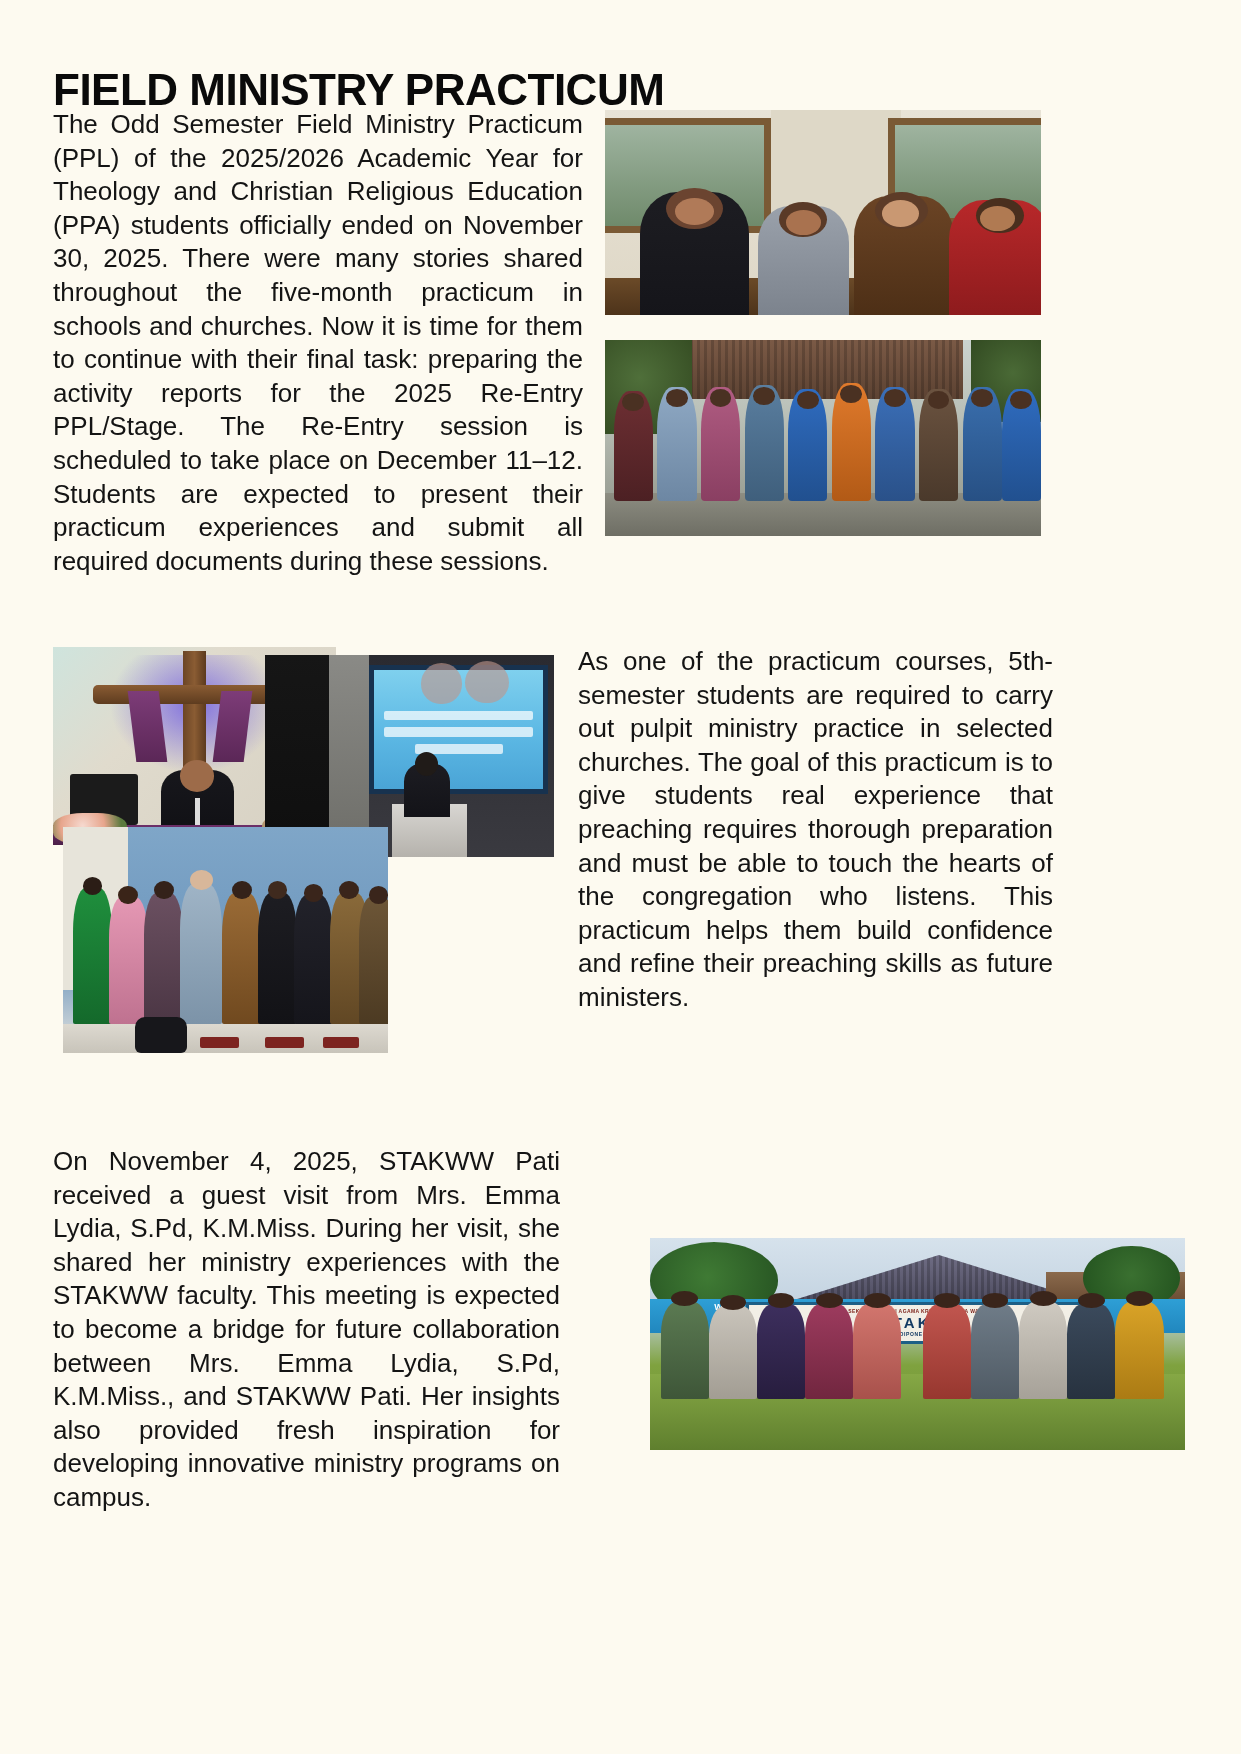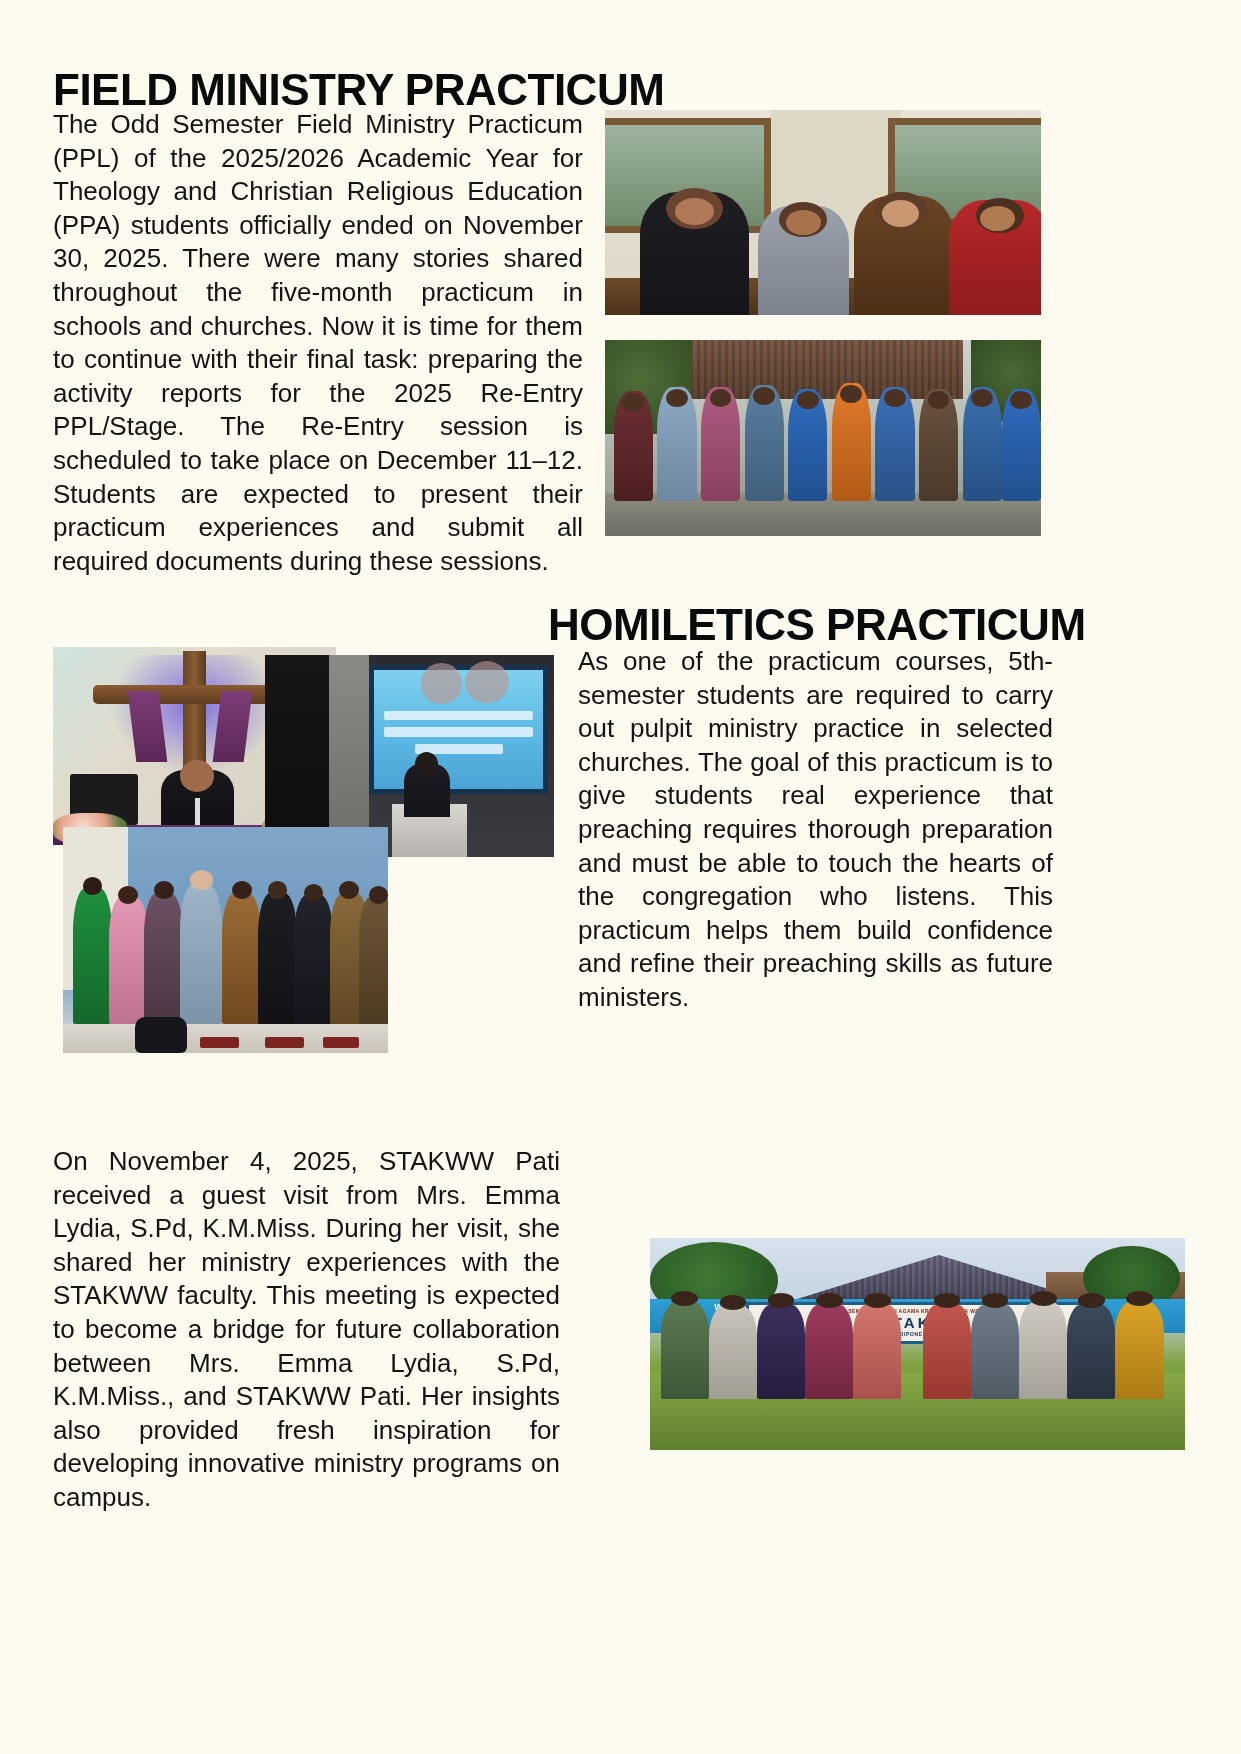--- a/index.html
+++ b/index.html
@@ -175,21 +175,20 @@
     <div class="f" style="left:62%;width:9%;height:58%;background:linear-gradient(180deg,#3b6fb8,#2a5189);"></div>
     <div class="fh" style="left:64%;bottom:66%;width:5%;height:9%;"></div>
     <div class="f" style="left:72%;width:9%;height:57%;background:linear-gradient(180deg,#6b5340,#4a392b);"></div>
     <div class="fh" style="left:74%;bottom:65%;width:5%;height:9%;"></div>
     <div class="f" style="left:82%;width:9%;height:58%;background:linear-gradient(180deg,#3a6fae,#275084);"></div>
     <div class="fh" style="left:84%;bottom:66%;width:5%;height:9%;"></div>
     <div class="f" style="left:91%;width:9%;height:57%;background:linear-gradient(180deg,#2f6cc0,#21508f);"></div>
     <div class="fh" style="left:93%;bottom:65%;width:5%;height:9%;"></div>
   </div>
 
-  <h1 class="sec-head" style="left:548px;top:583px;">HOMILETICS PRACTICUM</h1>
 
   <div class="body-col" style="left:578px;top:645px;width:475px;">As one of the practicum courses, 5th-semester students are required to carry out pulpit ministry practice in selected churches. The goal of this practicum is to give students real experience that preaching requires thorough preparation and must be able to touch the hearts of the congregation who listens. This practicum helps them build confidence and refine their preaching skills as future ministers.</div>
 
   <div class="photo p3" style="left:53px;top:647px;width:283px;height:198px;">
     <div class="glow"></div>
     <div class="cv"></div>
     <div class="ch"></div>
     <div class="dr dl"></div>
     <div class="dr drr"></div>
     <div class="mon"></div>

